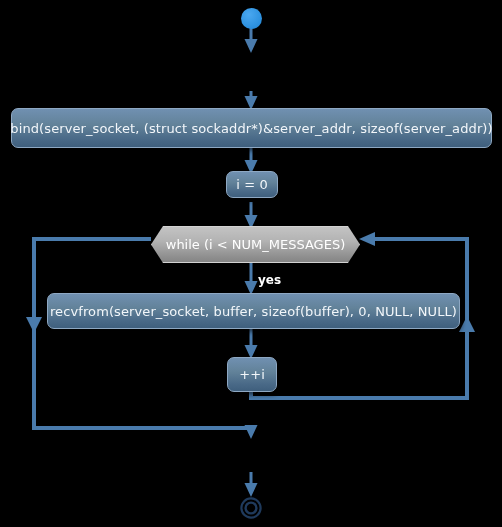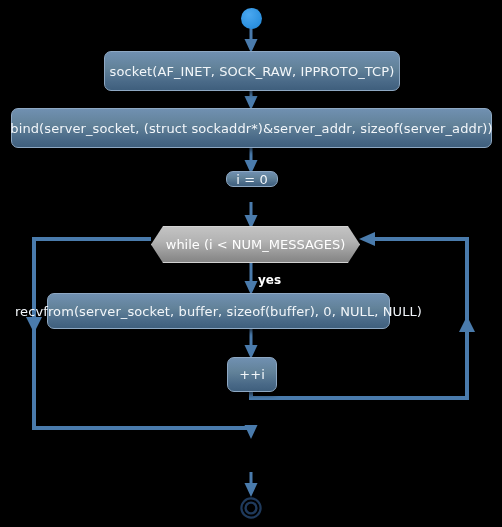--- a/index.html
+++ b/index.html
@@ -158,39 +158,36 @@
     <g>
       <line x1="251" y1="472" x2="251" y2="492" stroke="#4a7bac" stroke-width="3"></line>
       <polygon points="251,497 244.5,483 257.5,483" fill="#4a7bac"></polygon>
     </g>
   </svg>
 
   <div id="node-layer">
 
     <div class="node start-node" style="left:241px; top:8px; width:21px; height:21px;"></div>
 
-    <div class="node activity-node" style="left:104px; top:51px; width:296px; height:40px;">
-      <span class="activity-label">socket(AF_INET, SOCK_RAW, IPPROTO_TCP)</span>
-    </div>
 
     <div class="node activity-node" style="left:11px; top:108px; width:481px; height:40px;">
       <span class="activity-label">bind(server_socket, (struct sockaddr*)&amp;server_addr, sizeof(server_addr))</span>
     </div>
 
-    <div class="node activity-node" style="left:226px; top:171px; width:52px; height:16px;">
+    <div class="node activity-node" style="left:226px; top:171px; width:52px; height:27px;">
       <span class="activity-label">i = 0</span>
     </div>
 
     <div class="node condition-node" style="left:151px; top:226px; width:209px; height:37px;">
       <span class="condition-label">while (i &lt; NUM_MESSAGES)</span>
     </div>
 
     <div class="edge-label" style="left:258px; top:258px;margin-top:16px;">yes</div>
 
-    <div class="node activity-node" style="left:47px; top:293px; width:343px; height:36px;">
+    <div class="node activity-node" style="left:47px; top:293px; width:413px; height:36px;">
       <span class="activity-label">recvfrom(server_socket, buffer, sizeof(buffer), 0, NULL, NULL)</span>
     </div>
 
     <div class="node activity-node" style="left:227px; top:357px; width:50px; height:35px;">
       <span class="activity-label">++i</span>
     </div>
 
 
     <div class="node end-node" style="left:240px; top:497px; width:22px; height:22px;">
       <svg width="22" height="22" viewBox="0 0 22 22" xmlns="http://www.w3.org/2000/svg">

